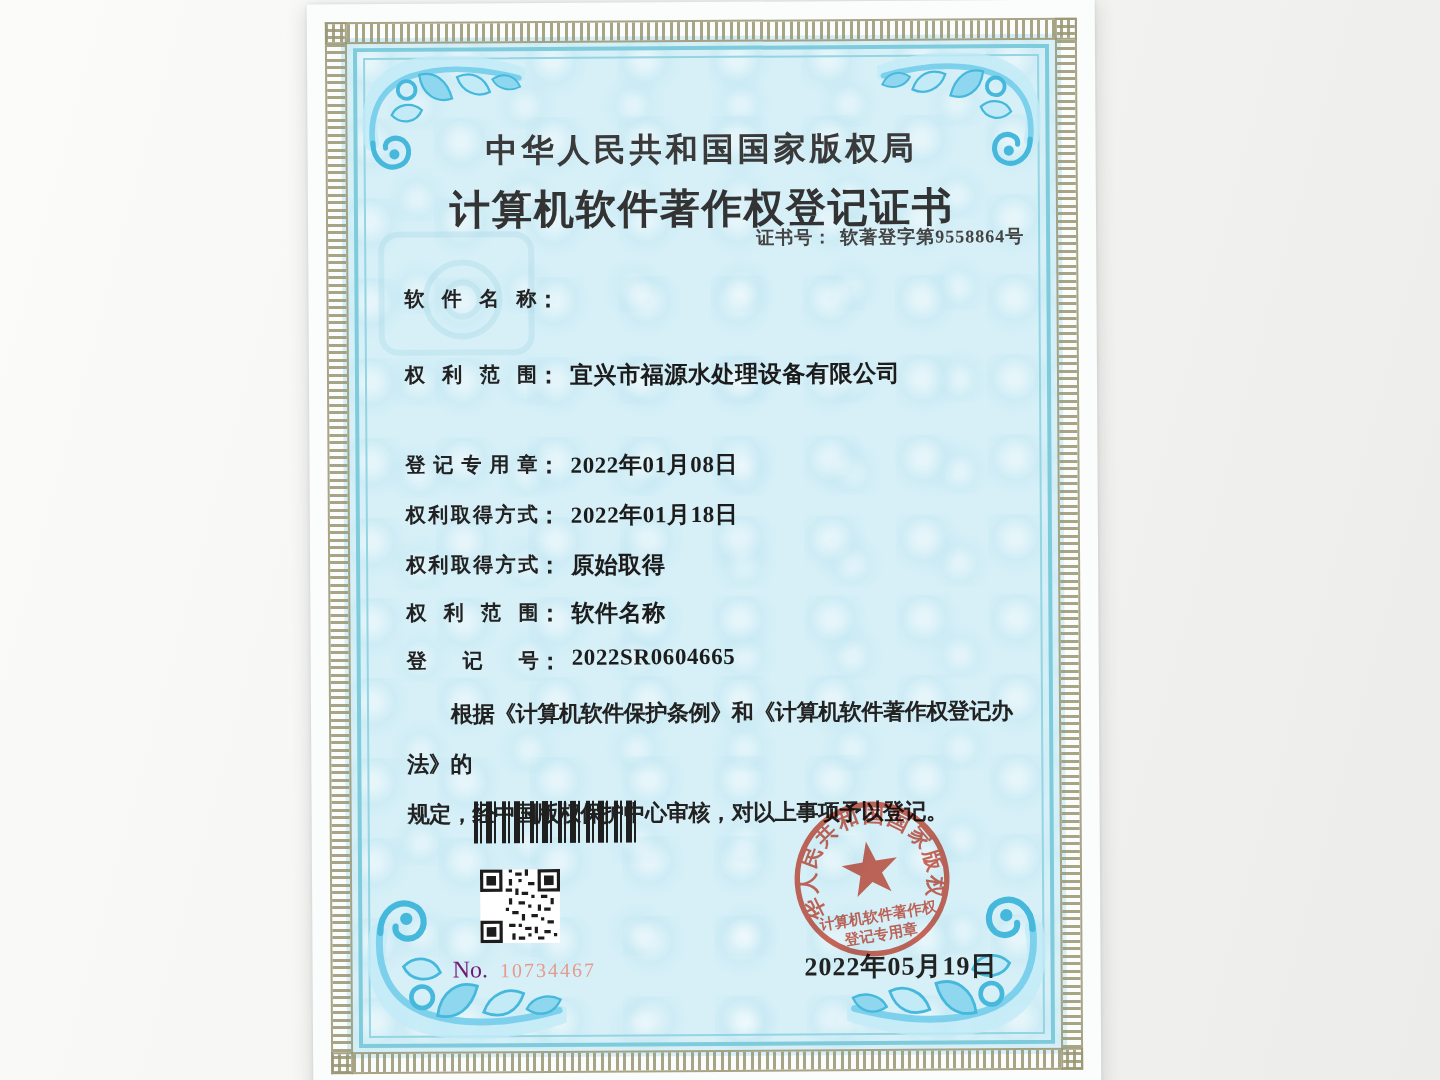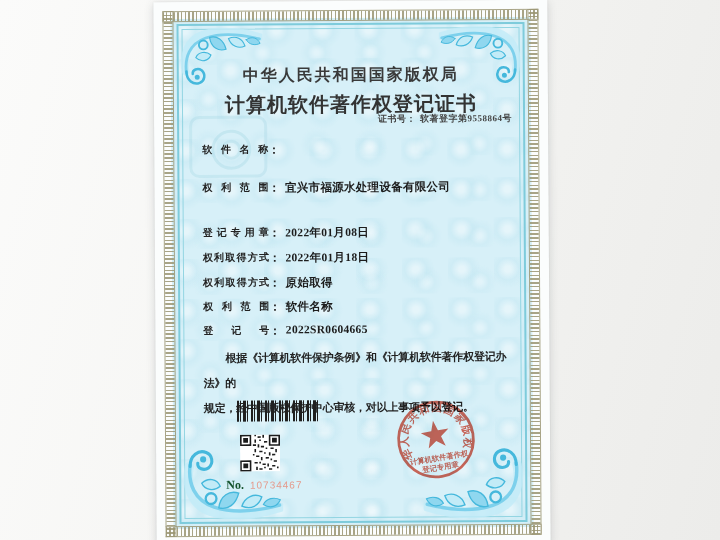--- a/index.html
+++ b/index.html
@@ -66,22 +66,22 @@
   .colon{font-weight:bold;margin:0 5px 0 0;color:#222;}
   .val{font-weight:600;color:#1c1c1c;letter-spacing:.3px;}
   .vline{display:block;line-height:13px;}
   .statement{position:absolute;left:48px;top:344px;width:320px;
              font-size:11px;line-height:25px;font-weight:600;color:#222;letter-spacing:-.2px;}
   .statement .st1{text-indent:22px;}
   .barcode{position:absolute;left:81px;top:399px;width:82px;height:21px;
     background:repeating-linear-gradient(90deg,#1f1f1f 0 2px,rgba(0,0,0,0) 2px 3px,#1f1f1f 3px 4px,rgba(0,0,0,0) 4px 6px,#1f1f1f 6px 9px,rgba(0,0,0,0) 9px 10px,#1f1f1f 10px 11px,rgba(0,0,0,0) 11px 14px);}
   .qr{position:absolute;left:84px;top:433px;width:40px;height:37px;}
   .serial{position:absolute;left:70px;top:476px;font-size:12px;}
-  .serial .no{font-weight:bold;color:#14532d;}
-  .serial .num{font-family:Liberation Sans, sans-serif;
+  .serial .no{font-weight:normal;color:#701a75;}
+  .serial .num{font-family:Liberation Serif, serif;
                font-size:10px;color:#e49a8c;letter-spacing:1px;margin-left:6px;}
   .issue-date{position:absolute;left:246px;top:474px;z-index:4;
               font-size:13px;font-weight:bold;color:#222;letter-spacing:.5px;}
   .seal{position:absolute;left:240px;top:399px;width:80px;height:80px;z-index:5;
         transform:rotate(-9deg);opacity:.9;mix-blend-mode:multiply;}
 </style>
 </head>
 <body>
 
 <svg width="0" height="0" style="position:absolute" aria-hidden="true">
@@ -233,20 +233,21 @@
         <rect x="12" y="21" width="2" height="1"></rect>
           <rect x="15" y="20" width="1" height="1"></rect>
           <rect x="18" y="21" width="2" height="1"></rect>
       </g>
     </svg>
 
     <div class="serial">
       <span class="no">No.</span><span class="num">10734467</span>
     </div>
 
+    <div class="issue-date">2022年05月19日</div>
   </div>
 
   <svg class="seal" viewBox="0 0 76 76">
     <defs>
       <path id="sealArc" d="M 14.6 51.5 A 27 27 0 1 1 61.4 51.5" fill="none"></path>
     </defs>
     <circle cx="38" cy="38" r="35.5" fill="none" stroke="#dc5948" stroke-width="2.6"></circle>
     <text font-size="10" font-weight="bold" fill="#dc5948" letter-spacing="1.2" text-anchor="middle">
       <textPath href="#sealArc" startOffset="50%">中华人民共和国国家版权局</textPath>
     </text>

